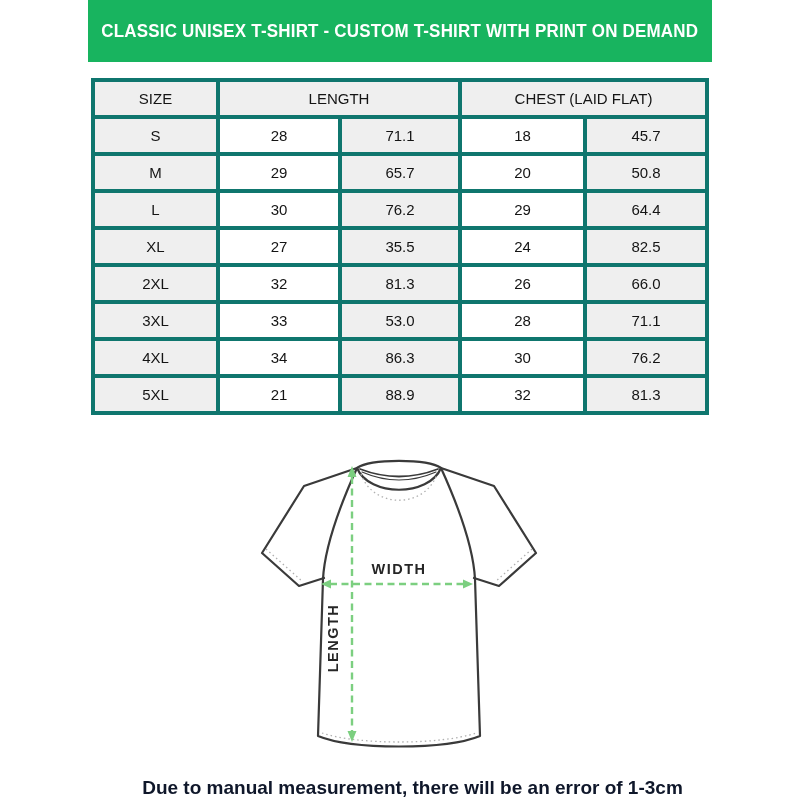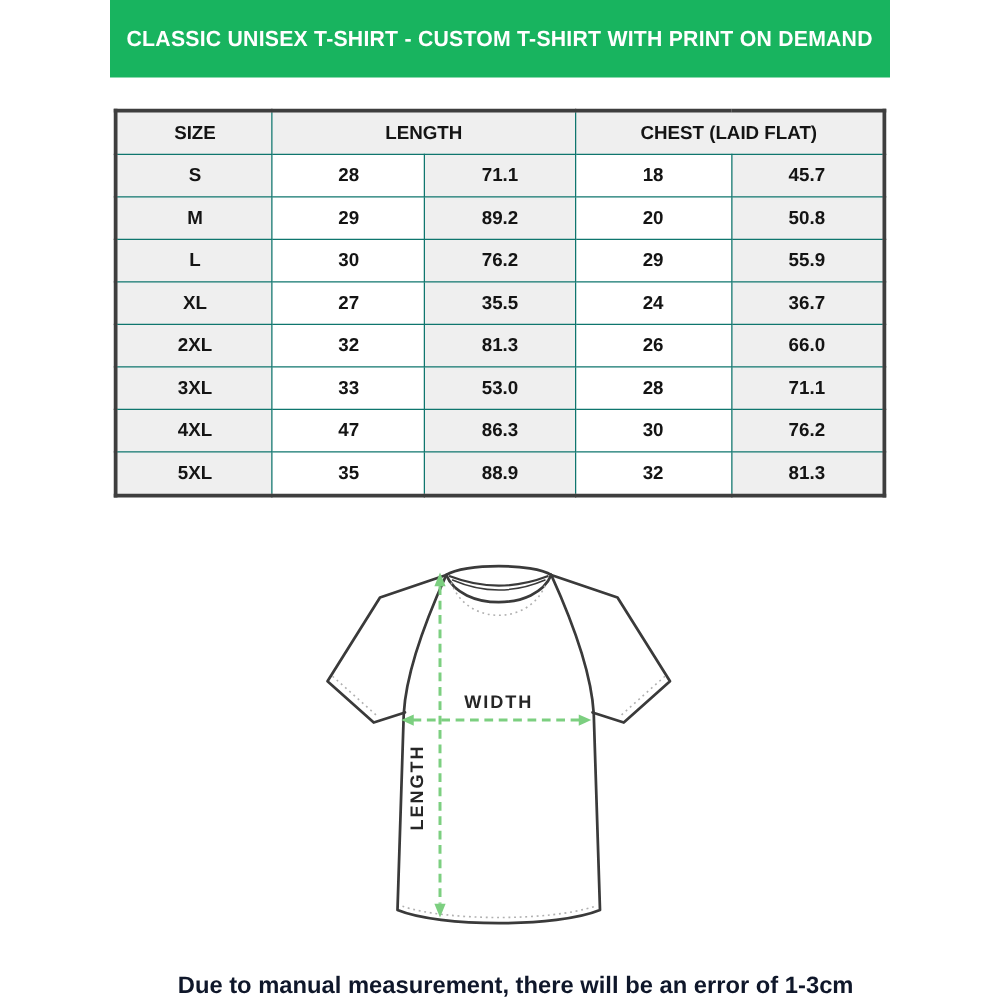--- a/index.html
+++ b/index.html
@@ -3,21 +3,21 @@
 <meta charset="utf-8">
 <style>
   html,body { margin:0; padding:0; }
   body {
     width:800px; height:800px;
     background:#ffffff;
     font-family:"Liberation Sans", sans-serif;
     -webkit-font-smoothing:antialiased;
     overflow:hidden;
   }
-  .page { width:800px; height:800px; display:flex; flex-direction:column; align-items:center;justify-content:space-between; }
+  .page { width:800px; height:800px; display:flex; flex-direction:column; align-items:center; }
 
   
   .banner {
     width:624px; height:62px; margin-top:0;
     background:#18B45F;
     display:flex; align-items:center; justify-content:center;
   }
   .banner-text {
     color:#ffffff; font-weight:bold; font-size:17.5px;
     letter-spacing:0.2px; text-align:center;
@@ -26,24 +26,24 @@
   }
 
   
   table.size-chart {
     margin-top:16px;
     border-collapse:collapse; table-layout:fixed;
     width:614px;
     border:3px solid #3E3E3E;
   }
   table.size-chart th, table.size-chart td {
-    border:1px solid #0f766e;
+    border:4px solid #0f766e;
     height:33px; padding:0;
     text-align:center; vertical-align:middle;
-    font-size:15px; font-weight:bold; color:#141414;
+    font-size:15px; font-weight:normal; color:#141414;
     background:#ffffff;
   }
   table.size-chart th { background:#EFEFEF; font-size:15px; }
   table.size-chart td.shade { background:#EFEFEF; }
 
   
   .figure { margin-top:40px; width:284px; height:298px;text-decoration:underline; }
   .figure svg { display:block; }
   .svg-label {
     font-family:"Liberation Sans", sans-serif;
@@ -88,62 +88,62 @@
       <tr>
         <td class="shade">S</td>
         <td>28</td>
         <td class="shade">71.1</td>
         <td>18</td>
         <td class="shade">45.7</td>
       </tr>
       <tr>
         <td class="shade">M</td>
         <td>29</td>
-        <td class="shade">89.2</td>
+        <td class="shade">65.7</td>
         <td>20</td>
         <td class="shade">50.8</td>
       </tr>
       <tr>
         <td class="shade">L</td>
         <td>30</td>
         <td class="shade">76.2</td>
         <td>29</td>
-        <td class="shade">55.9</td>
+        <td class="shade">64.4</td>
       </tr>
       <tr>
         <td class="shade">XL</td>
         <td>27</td>
         <td class="shade">35.5</td>
         <td>24</td>
-        <td class="shade">36.7</td>
+        <td class="shade">82.5</td>
       </tr>
       <tr>
         <td class="shade">2XL</td>
         <td>32</td>
         <td class="shade">81.3</td>
         <td>26</td>
         <td class="shade">66.0</td>
       </tr>
       <tr>
         <td class="shade">3XL</td>
         <td>33</td>
         <td class="shade">53.0</td>
         <td>28</td>
         <td class="shade">71.1</td>
       </tr>
       <tr>
         <td class="shade">4XL</td>
-        <td>47</td>
+        <td>34</td>
         <td class="shade">86.3</td>
         <td>30</td>
         <td class="shade">76.2</td>
       </tr>
       <tr>
         <td class="shade">5XL</td>
-        <td>35</td>
+        <td>21</td>
         <td class="shade">88.9</td>
         <td>32</td>
         <td class="shade">81.3</td>
       </tr>
     </tbody>
   </table>
 
   <div class="figure">
     <svg width="284" height="298" viewBox="-4 -6 284 298">
       <g fill="#ffffff" stroke="#3A3A3A" stroke-width="2.2" stroke-linejoin="round" stroke-linecap="round">

